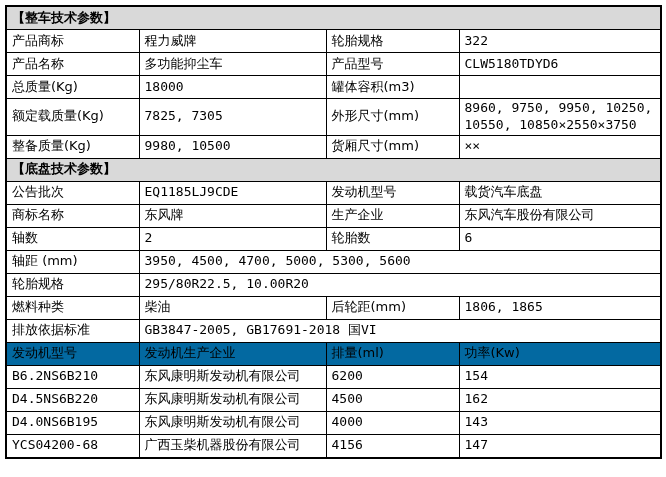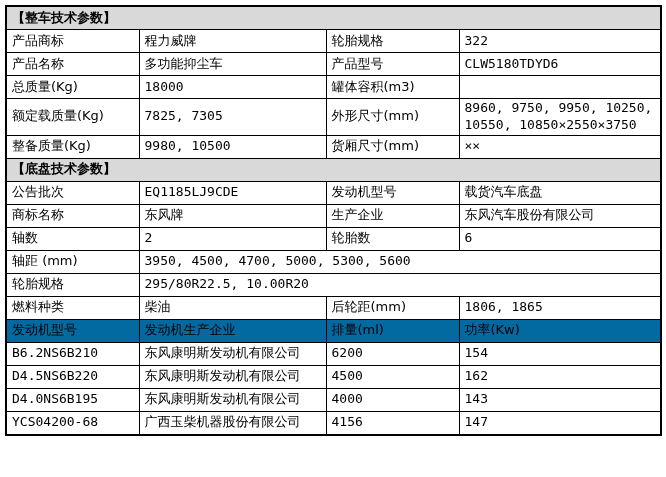--- a/index.html
+++ b/index.html
@@ -133,20 +133,24 @@
       <tr>
         <td class="lbl">轮胎规格</td>
         <td class="val" colspan="3">295/80R22.5, 10.00R20</td>
       </tr>
       <tr>
         <td class="lbl">燃料种类</td>
         <td class="val">柴油</td>
         <td class="lbl">后轮距(mm)</td>
         <td class="val">1806, 1865</td>
       </tr>
+      <tr>
+        <td class="lbl">排放依据标准</td>
+        <td class="val" colspan="3">GB3847-2005, GB17691-2018 国VI</td>
+      </tr>
 
       <tr class="engine-hdr">
         <td class="lbl">发动机型号</td>
         <td class="lbl">发动机生产企业</td>
         <td class="lbl">排量(ml)</td>
         <td class="lbl">功率(Kw)</td>
       </tr>
       <tr>
         <td class="val">B6.2NS6B210</td>
         <td class="lbl">东风康明斯发动机有限公司</td>

